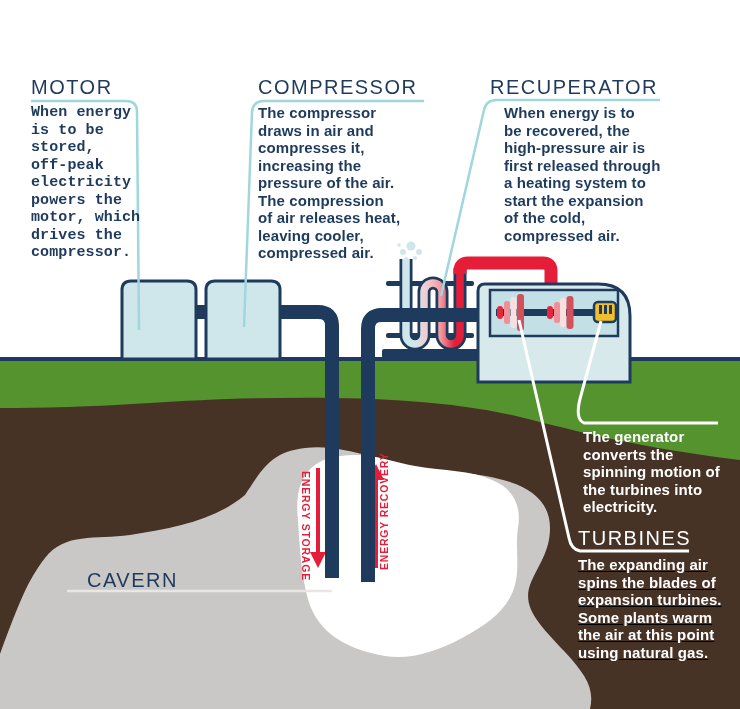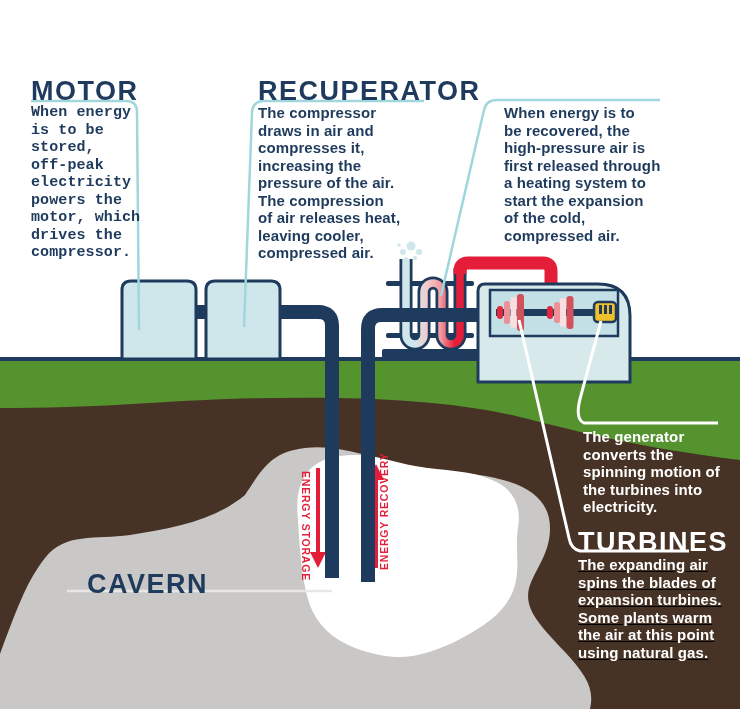--- a/index.html
+++ b/index.html
@@ -3,21 +3,21 @@
 <meta charset="utf-8">
 <style>
   html,body{margin:0;padding:0;background:#fff;}
   #stage{
     position:relative;width:740px;height:709px;overflow:hidden;background:#fff;
     font-family:"Liberation Sans","DejaVu Sans",sans-serif;
   }
   #stage svg{position:absolute;left:0;top:0;}
   .callout{position:absolute;}
   .callout h2{
-    margin:0;font-size:27px;font-weight:bold;letter-spacing:1.5px;
+    margin:0;font-size:20px;font-weight:normal;letter-spacing:1.5px;
     color:#1e3a5c;white-space:nowrap;
   }
   .callout .body{
     font-size:15px;font-weight:bold;line-height:17.5px;color:#1e3a5c;
     white-space:pre-line;letter-spacing:.1px;
   }
   .callout.light h2,.callout.light .body{color:#ffffff;}
   .vlabel{
     position:absolute;color:#e41e38;font-size:10.5px;font-weight:bold;
     letter-spacing:.8px;white-space:nowrap;writing-mode:vertical-rl;
@@ -146,34 +146,37 @@
 stored,
 off-peak
 electricity
 powers the
 motor, which
 drives the
 compressor.</div>
   </div>
 
   <div class="callout" style="left:258px;top:76px;">
-    <h2>RECUPERATOR</h2>
+    <h2>COMPRESSOR</h2>
   </div>
   <div class="callout" style="left:258px;top:104px;width:178px;">
     <div class="body">The compressor
 draws in air and
 compresses it,
 increasing the
 pressure of the air.
 The compression
 of air releases heat,
 leaving cooler,
 compressed air.</div>
   </div>
 
+  <div class="callout" style="left:490px;top:76px;">
+    <h2>RECUPERATOR</h2>
+  </div>
   <div class="callout" style="left:504px;top:104px;width:200px;">
     <div class="body">When energy is to
 be recovered, the
 high-pressure air is
 first released through
 a heating system to
 start the expansion
 of the cold,
 compressed air.</div>
   </div>

